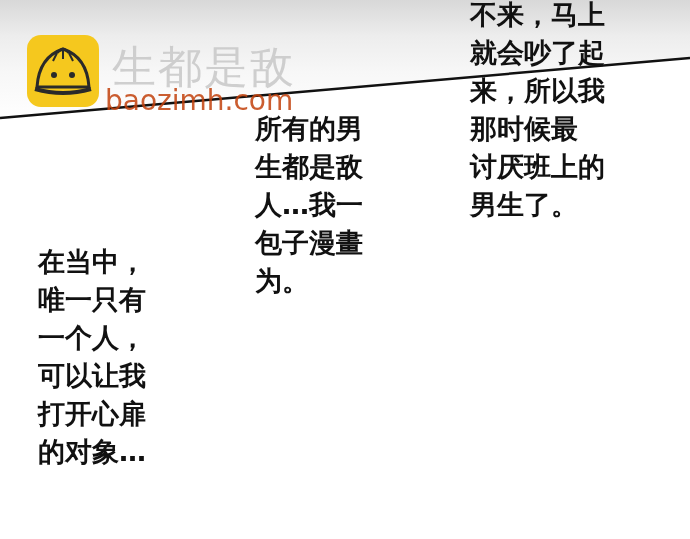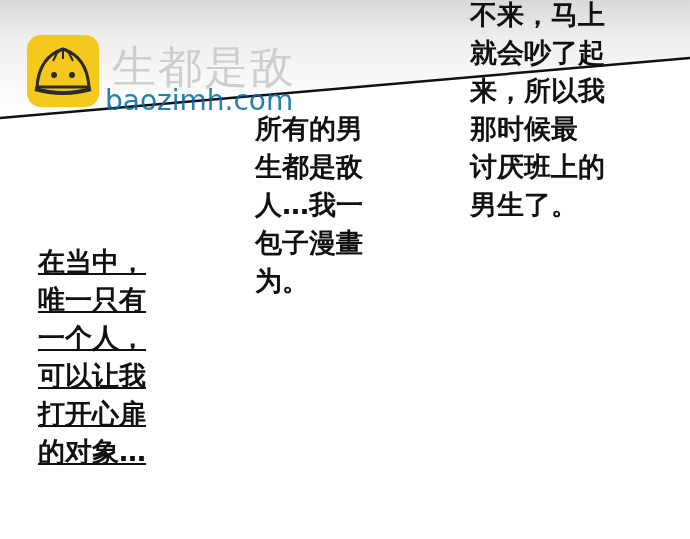--- a/index.html
+++ b/index.html
@@ -4,25 +4,25 @@
 <style>
   html, body { margin:0; padding:0; }
   body { width:690px; height:539px; position:relative; overflow:hidden; background:#ffffff; font-family:"DejaVu Sans", sans-serif; }
   .top-panel { position:absolute; left:0; top:0; width:690px; height:120px;
     background: linear-gradient(180deg, #d8d8d8 0%, #ededed 30%, #f7f7f7 60%, #ffffff 100%); }
   .white-below { position:absolute; left:0; top:0; width:690px; height:539px; background:#fff;
     clip-path: polygon(0 118px, 690px 58px, 690px 539px, 0 539px); }
   .panel-line { position:absolute; left:0; top:0; width:690px; height:539px; }
   .logo { position:absolute; left:27px; top:35px; width:72px; height:72px; border-radius:14px; background:#f5c81e; }
   .brand-cn { position:absolute; left:112px; top:38px; font-size:44px; color:#c8c8c8; letter-spacing:2px; opacity:.85; }
-  .brand-url { position:absolute; left:105px; top:84px; font-size:28px; color:#0369a1; opacity:.85; }
+  .brand-url { position:absolute; left:105px; top:84px; font-size:28px; color:#c2410c; opacity:.85; }
   .text-block { position:absolute; font-size:27px; line-height:38px; color:#111; font-weight:bold; white-space:pre; }
   #t1 { left:470px; top:-4px; }
   #t2 { left:255px; top:110px; }
-  #t3 { left:38px; top:243px;text-decoration:underline; }
+  #t3 { left:38px; top:243px; }
 </style>
 </head>
 <body>
 
 <div class="top-panel"></div>
 <div class="white-below"></div>
 <svg class="panel-line" viewBox="0 0 690 539">
   <line x1="0" y1="118" x2="690" y2="58" stroke="#111" stroke-width="2.5"></line>
 </svg>
 

